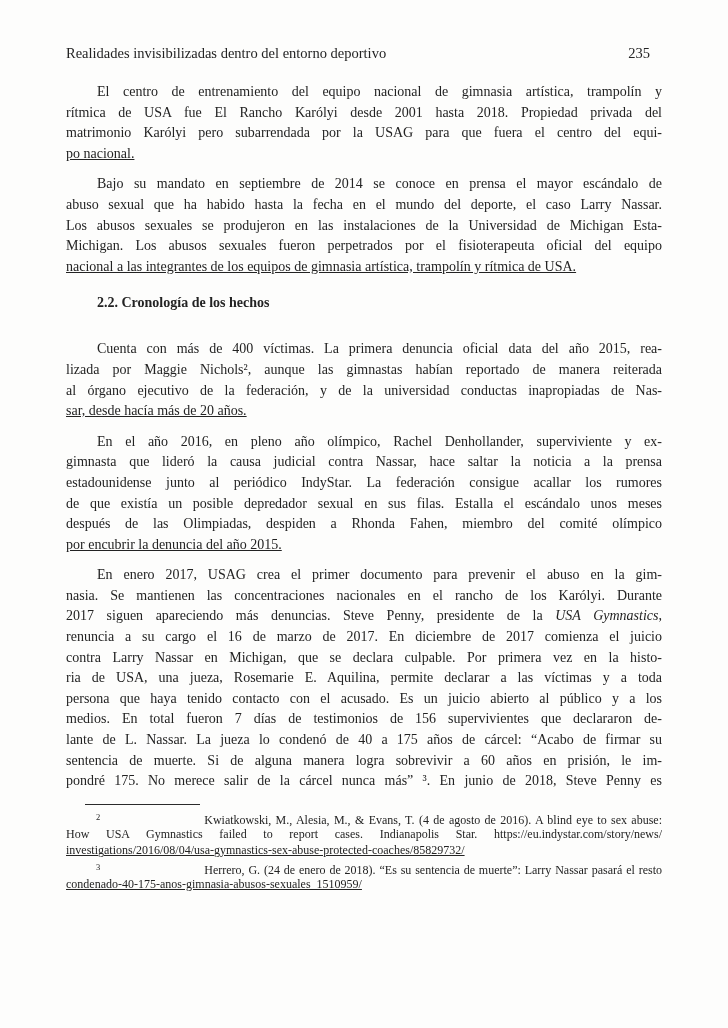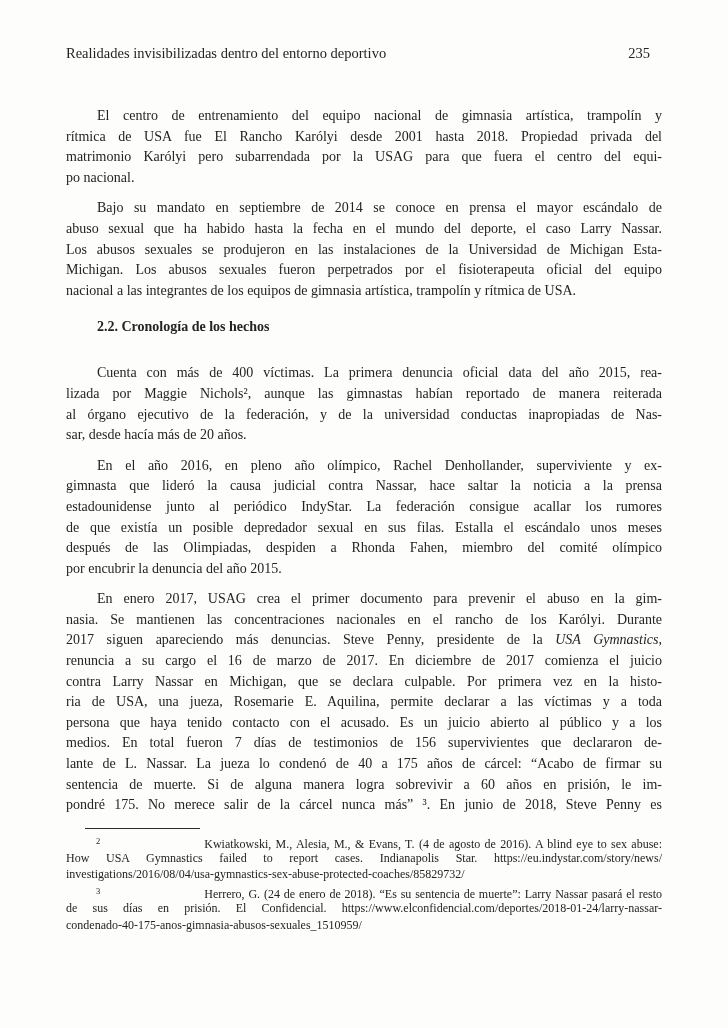--- a/index.html
+++ b/index.html
@@ -30,22 +30,22 @@
 
   .line {
     height: 20.6px;
     line-height: 20.6px;
     text-align: justify;
     text-align-last: justify;
     overflow: hidden;
   }
   .para { font-size: 14px; margin-top: 10px; }
   .para > .line:first-child { text-indent: 31px; }
-  .para-end .last { text-align-last: left; }
-  .first-para { margin-top: 44px; }
+  .para-end .last { text-align-last: left; text-decoration: underline; }
+  .first-para { margin-top: 20px; }
 
   .heading {
     margin: 16px 0 26px 31px;
     font-size: 14px;
     font-weight: bold;
     line-height: 20px;
   }
 
   .it { font-style: italic; }
 
@@ -132,21 +132,20 @@
         <div class="line"><span class="fn-marker">2</span><span class="fn-first-text">Kwiatkowski, M., Alesia, M., &amp; Evans, T. (4 de agosto de 2016). A blind eye to sex abuse:</span></div>
         <div class="fn-rest para-end">
             <div class="line">How USA Gymnastics failed to report cases. Indianapolis Star. https://eu.indystar.com/story/news/</div>
             <div class="line last">investigations/2016/08/04/usa-gymnastics-sex-abuse-protected-coaches/85829732/</div>
           </div>
       </div>
 
       <div class="footnote">
         <div class="line"><span class="fn-marker">3</span><span class="fn-first-text">Herrero, G. (24 de enero de 2018). “Es su sentencia de muerte”: Larry Nassar pasará el resto</span></div>
         <div class="fn-rest para-end">
-            <div class="line">de sus días en prisión. El Confidencial. https://www.elconfidencial.com/deportes/2018-01-24/larry-nassar-</div>
             <div class="line last">condenado-40-175-anos-gimnasia-abusos-sexuales_1510959/</div>
           </div>
       </div>
 
     </div>
 
   </div>
 </div>
 
 </body></html>

